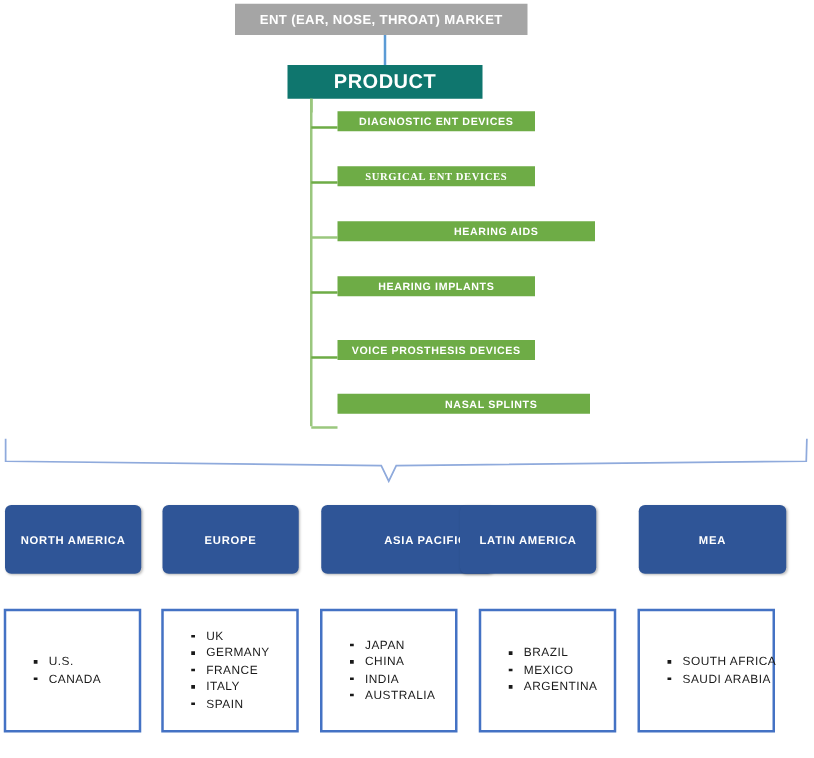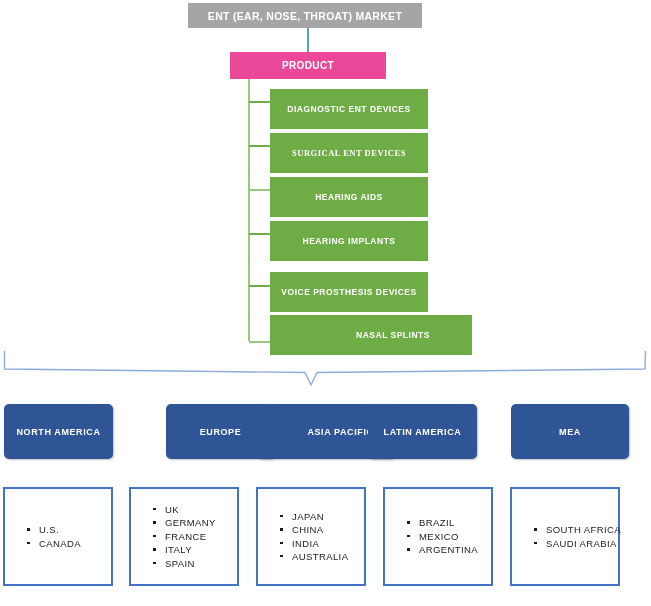--- a/index.html
+++ b/index.html
@@ -40,23 +40,23 @@
     white-space: nowrap;
   }
 
   
   .product-box {
     position: absolute;
     left: 230px;
     top: 52px;
     width: 156px;
     height: 27px;
-    background: #ec4899;
-    color: #ffffff;
-    font-size: 10px;
+    background: #0f766e;
+    color: #ffffff;
+    font-size: 16px;
     font-weight: bold;
     letter-spacing: 0.4px;
     display: flex;
     align-items: center;
     justify-content: center;
     text-align: center;
   }
 
   
   .conn-title-product {
@@ -66,21 +66,21 @@
     width: 1.5px;
     height: 24px;
     background: #5b9bd5;
   }
 
   
   .green-box {
     position: absolute;
     left: 270px;
     width: 158px;
-    height: 40px;
+    height: 16px;
     background: #6eac46;
     color: #ffffff;
     font-size: 8.5px;
     font-weight: bold;
     letter-spacing: 0.5px;
     display: flex;
     align-items: center;
     justify-content: center;
     text-align: center;
     white-space: nowrap;
@@ -194,31 +194,31 @@
 
   <div class="green-tick" style="top:101px;"></div>
   <div class="green-tick" style="top:145px;"></div>
   <div class="green-tick faint" style="top:189px;"></div>
   <div class="green-tick" style="top:233px;"></div>
   <div class="green-tick" style="top:285px;"></div>
   <div class="green-tick faint" style="top:341px;"></div>
 
   <div class="green-box" style="top:89px;">DIAGNOSTIC ENT DEVICES</div>
   <div class="green-box" style="top:133px;font-family:Liberation Serif, serif;">SURGICAL ENT DEVICES</div>
-  <div class="green-box" style="top:177px;">HEARING AIDS</div>
+  <div class="green-box" style="top:177px;padding-left:48px;">HEARING AIDS</div>
   <div class="green-box" style="top:221px;">HEARING IMPLANTS</div>
   <div class="green-box" style="top:272px;">VOICE PROSTHESIS DEVICES</div>
   <div class="green-box" style="top:315px;padding-left:44px;">NASAL SPLINTS</div>
 
   <svg class="brace" viewBox="0 0 651 42">
     <path d="M 4.5 6 L 4.5 24 L 305 27.5 L 311 40 L 317 27.5 L 645 24 L 645.5 6" fill="none" stroke="#8faadc" stroke-width="1.4" stroke-linejoin="miter"></path>
   </svg>
 
   <div class="region-box" style="left:4px;  width:109px;">NORTH AMERICA</div>
-  <div class="region-box" style="left:130px; width:109px;margin-left:36px;">EUROPE</div>
+  <div class="region-box" style="left:130px; width:109px;">EUROPE</div>
   <div class="region-box" style="left:257px; width:109px;padding-left:29px;">ASIA PACIFIC</div>
   <div class="region-box" style="left:368px; width:109px;">LATIN AMERICA</div>
   <div class="region-box" style="left:511px; width:118px;">MEA</div>
 
   <div class="country-box" style="left:3px;   width:110px;">
     <ul class="country-list">
       <li>U.S.</li>
       <li>CANADA</li>
     </ul>
   </div>

